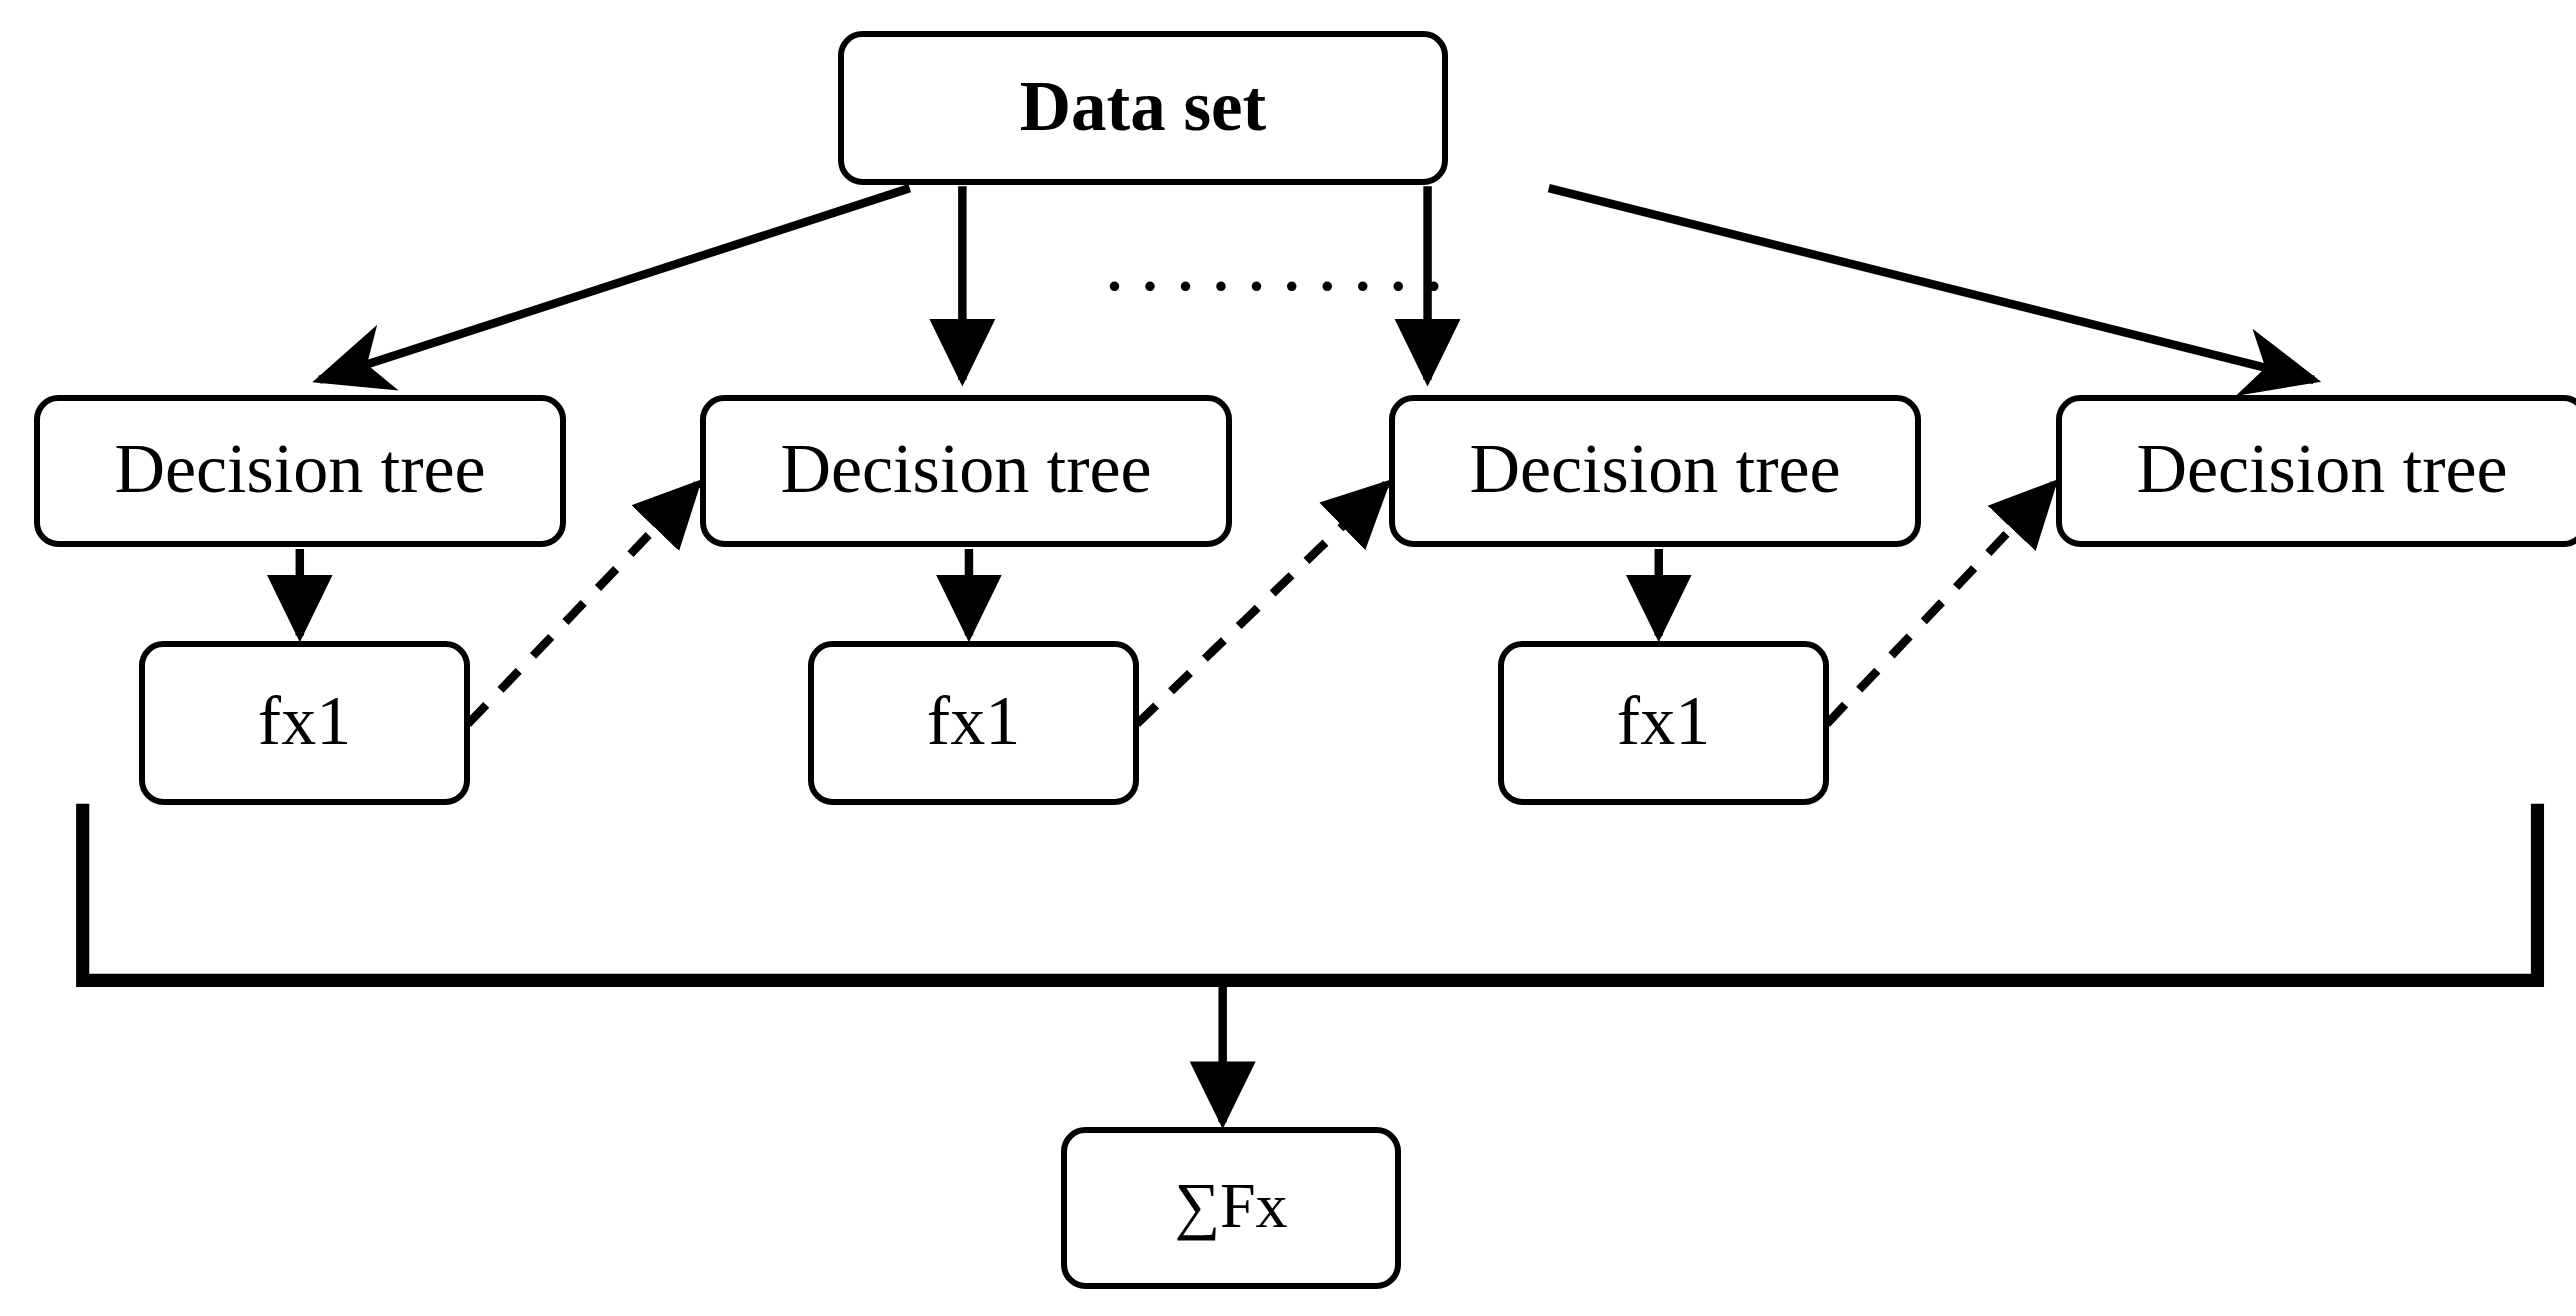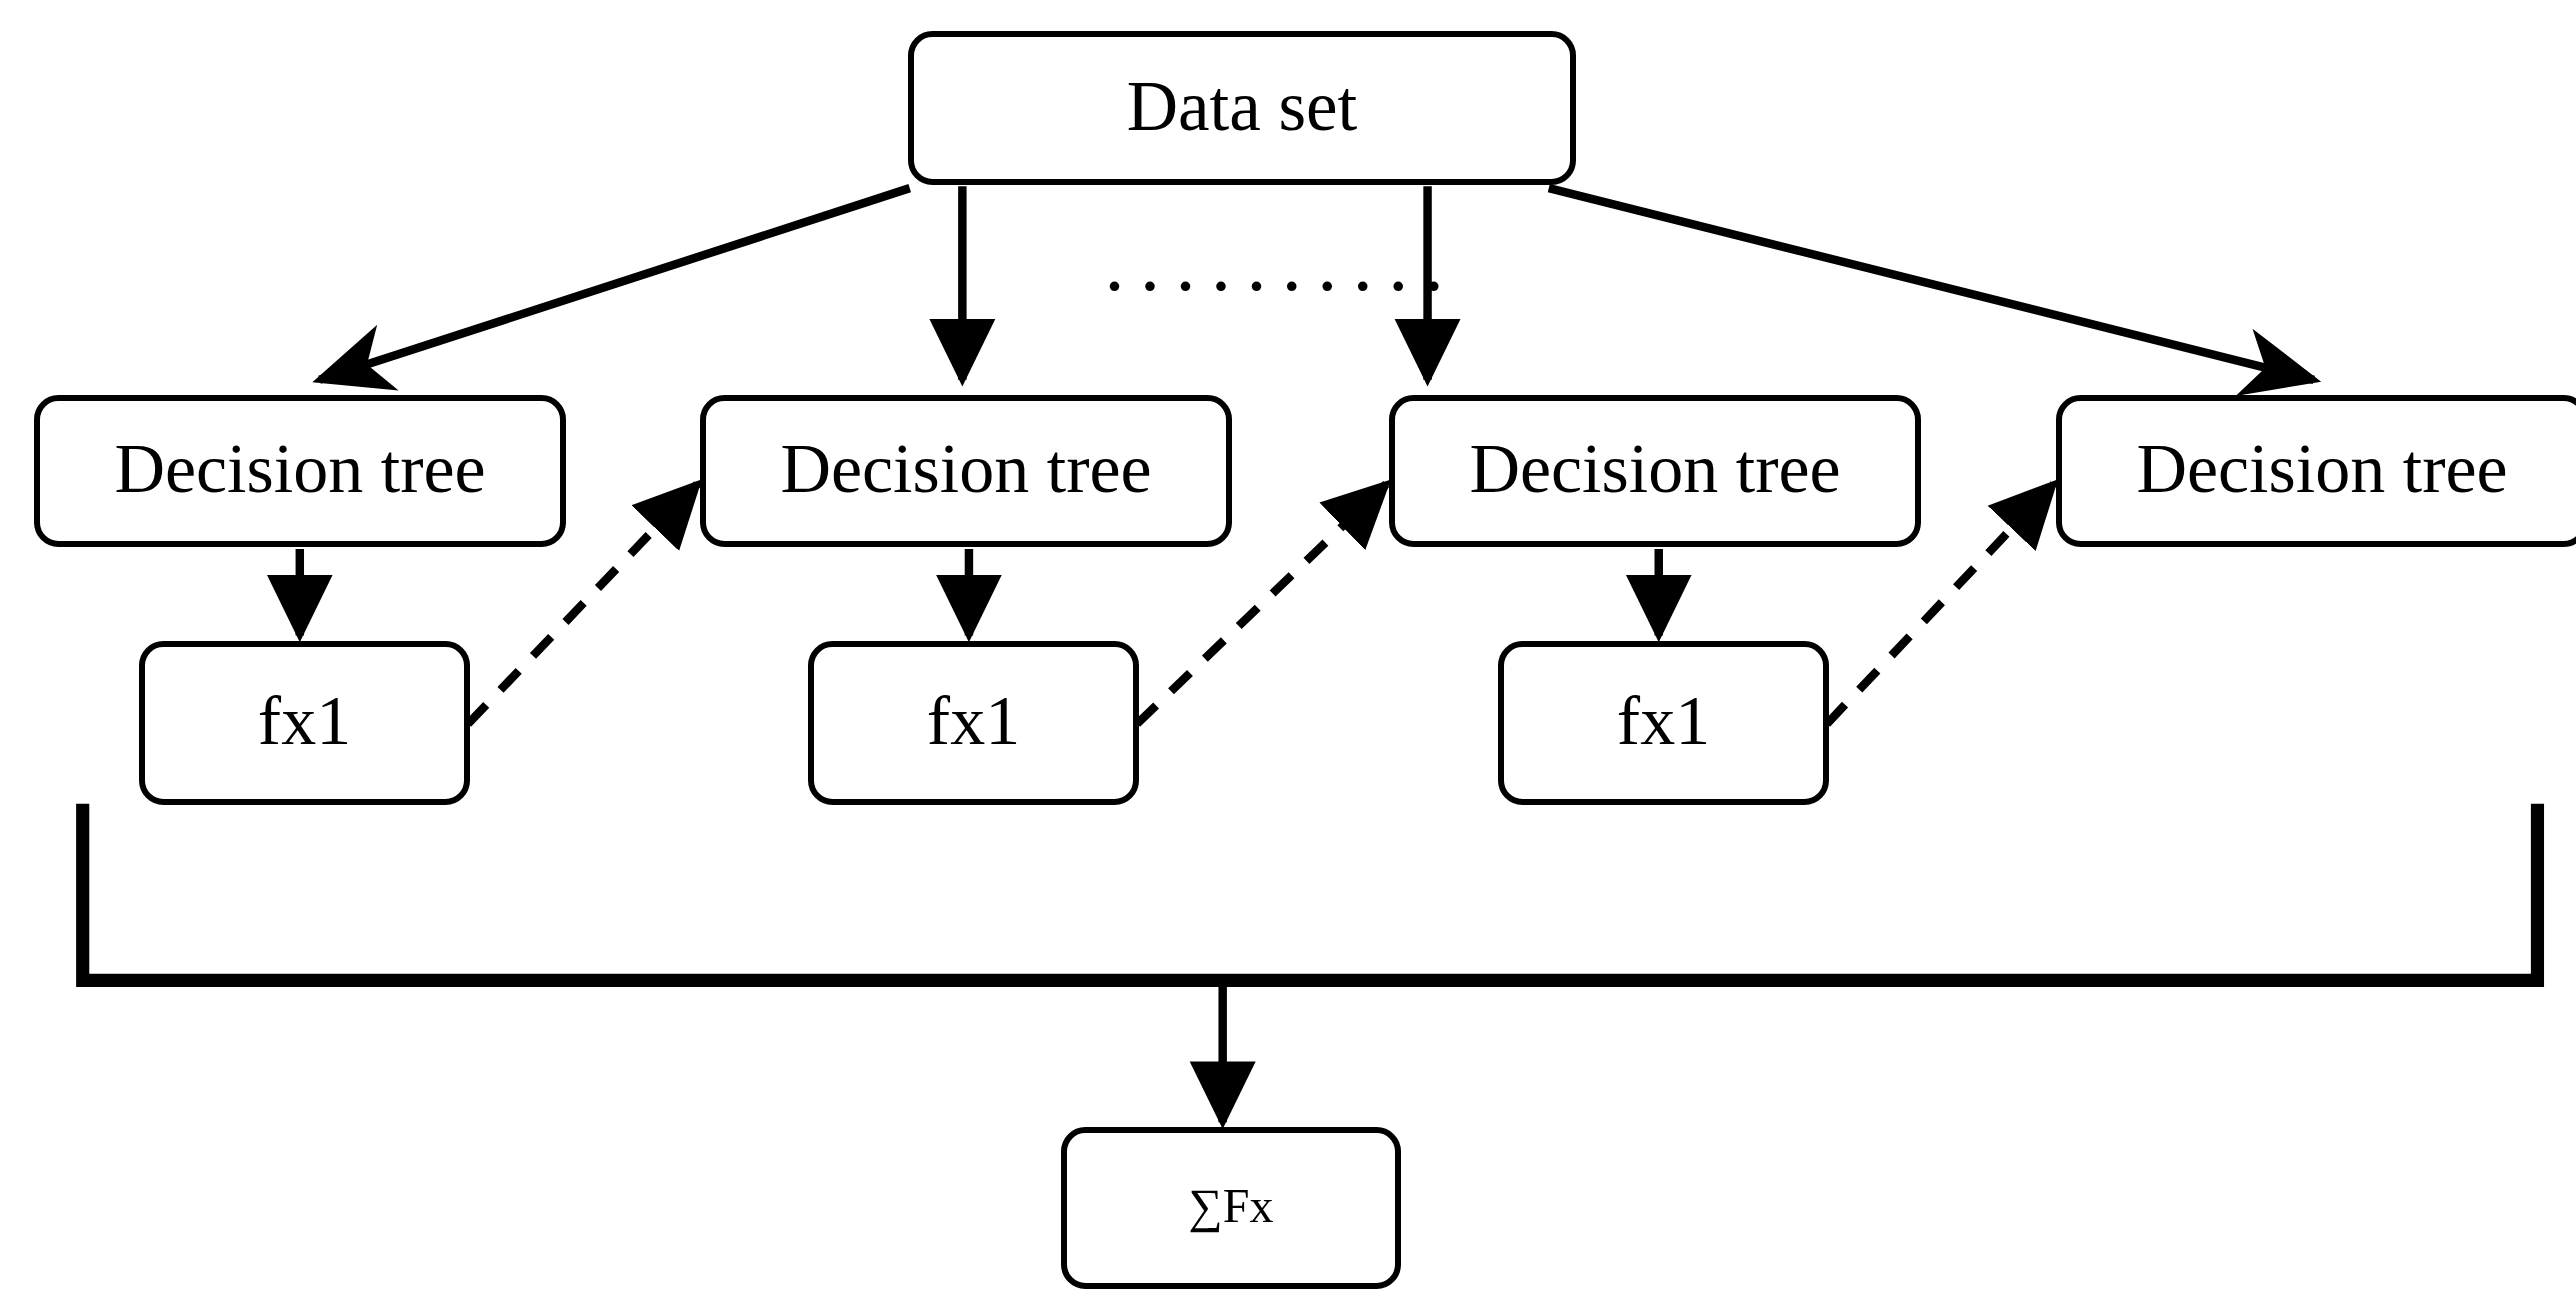--- a/index.html
+++ b/index.html
@@ -37,23 +37,24 @@
     font-family: "Liberation Serif", "DejaVu Serif", serif;
     line-height: 1;
     white-space: nowrap;
     z-index: 3;
   }
   .node-label {
     display: block;
     transform: translateY(-1.9px);
   }
   #dataset-box {
-    left: 908px;  top: 31px;
-    width: 668px; height: 154px;
+    left: 838px;  top: 31px;
+    width: 610px; height: 154px;
     font-size: 71px;
+    font-weight: bold;
   }
   .dt-box {
     top: 395px;
     height: 152px;
     font-size: 70px;
     align-items: center;
   }
   #dt-box-0 { left: 34px;   width: 532px; }
   #dt-box-1 { left: 700px;  width: 532px; }
   #dt-box-2 { left: 1389px; width: 532px; }
@@ -62,21 +63,21 @@
     top: 641px;
     height: 164px;
     font-size: 70px;
   }
   #fx-box-0 { left: 139px;  width: 331px; }
   #fx-box-1 { left: 808px;  width: 331px; }
   #fx-box-2 { left: 1498px; width: 331px; }
   #sum-box {
     left: 1061px; top: 1127px;
     width: 340px; height: 162px;
-    font-size: 48px;
+    font-size: 64px;
   }
   .ellipsis-label {
     position: absolute;
     left: 1101px;
     top: 240px;
     width: 226px;
     text-align: center;
     font-size: 81px;
     letter-spacing: 8.5px;
     color: #000000;

